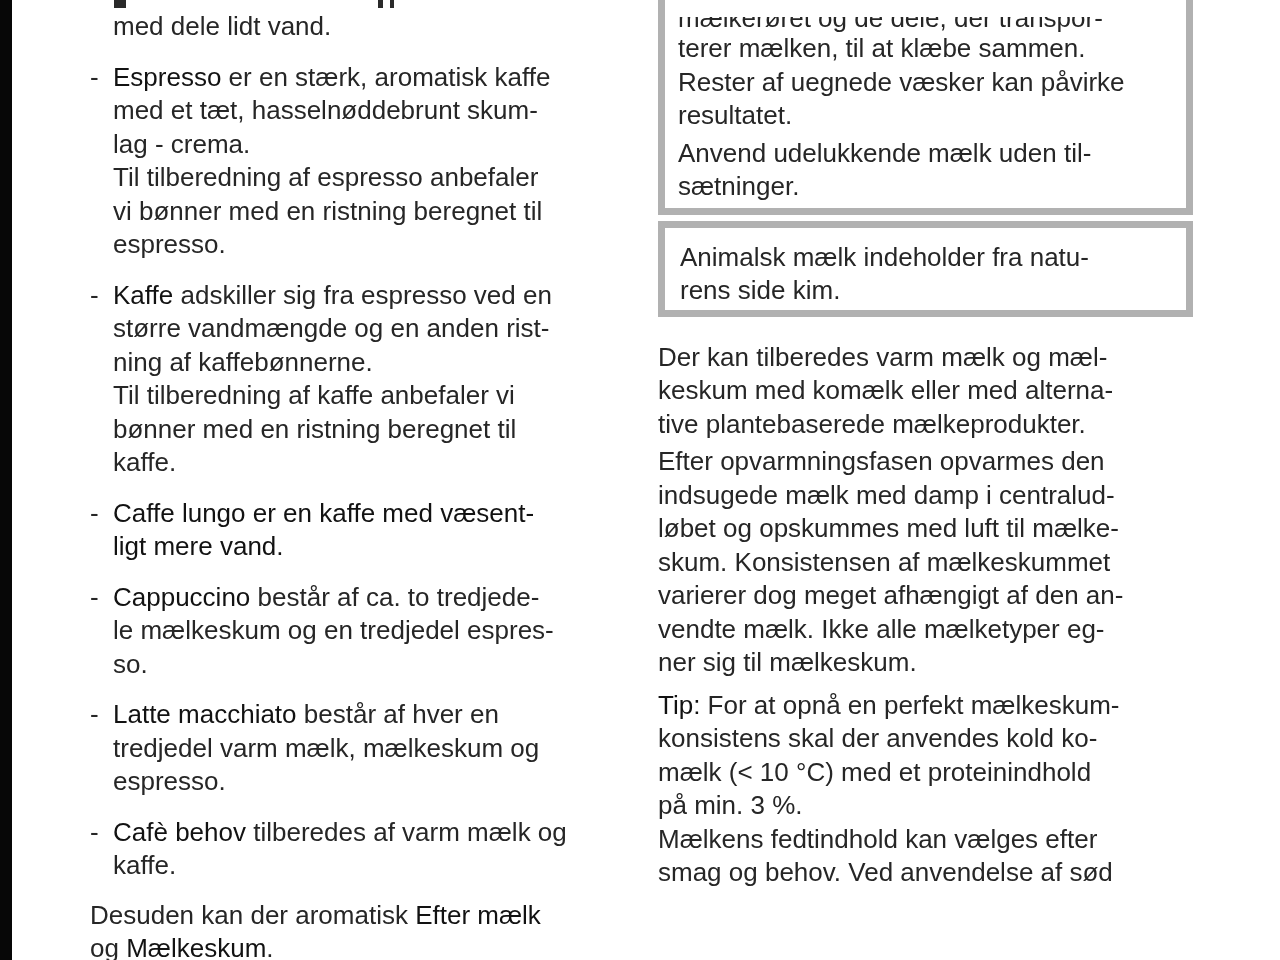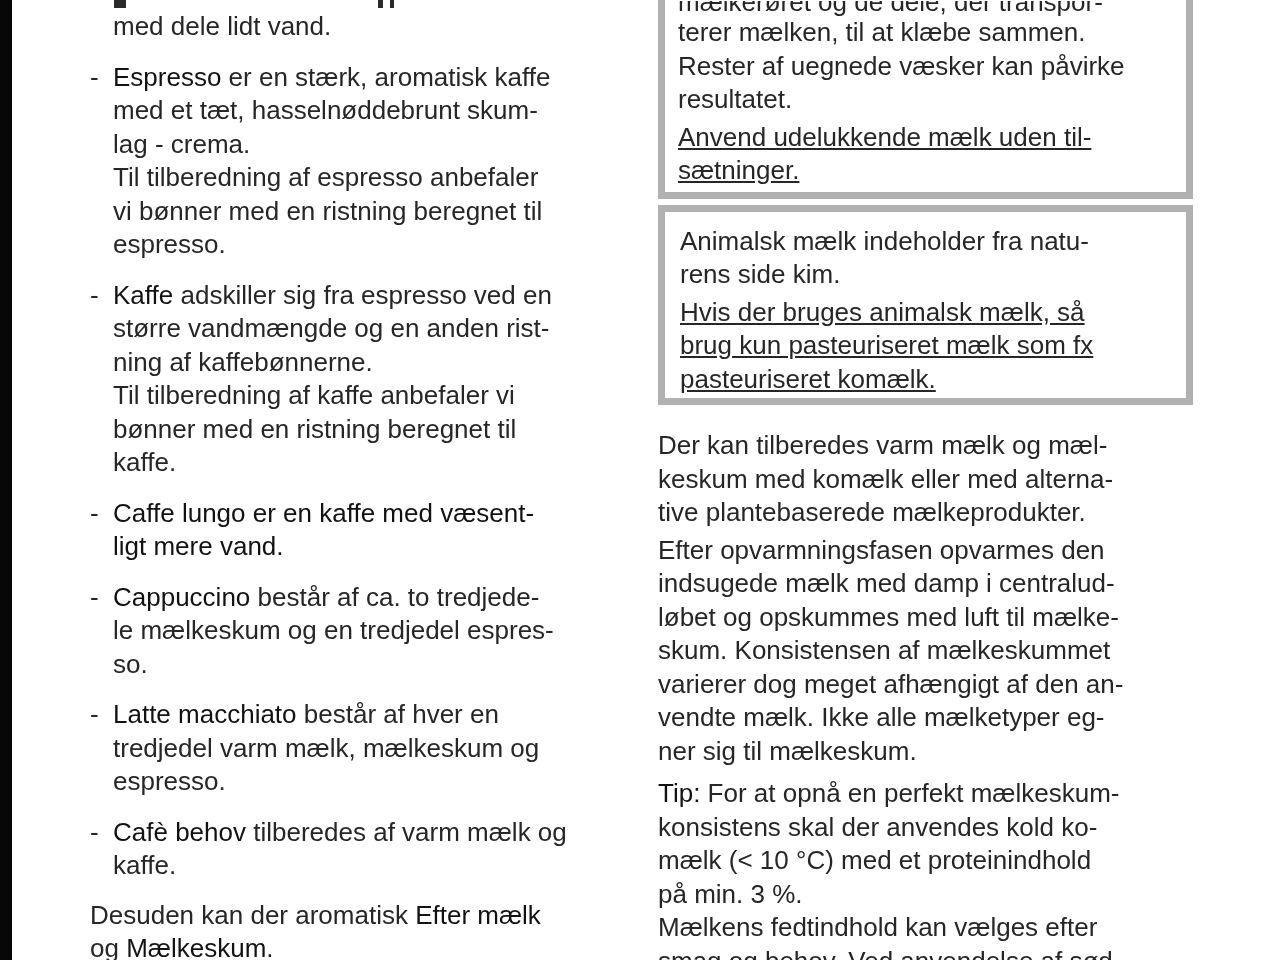--- a/index.html
+++ b/index.html
@@ -39,27 +39,27 @@
 
   .outro { margin-top: 16px; }
 
   
   .box {
     border: 7px solid #b1b1b1;
     background: #ffffff;
     box-sizing: border-box;
     width: 535px;
   }
-  .box1 { border-top: none; padding: 1px 13px 4px 13px; }
+  .box1 { border-top: none; padding: 17px 13px 4px 13px; }
   .box2 { margin-top: 6px;  padding: 13px 13px 2px 15px; }
 
   .clip-top { height: 15px; overflow: hidden; }
   .clip-top .clip-inner { margin-top: -15px; }
 
-  .mt4 { margin-top: 4px; text-decoration: underline; }
+  .mt4 { margin-top: 4px; }
   .rp1 { margin-top: 24px; }
   .rp2 { margin-top: 4px; }
   .rp3 { margin-top: 9px; }
   p { margin: 0; }
 </style>
 </head>
 <body>
 
 <div class="edge-strip"></div>
 
@@ -124,23 +124,20 @@
     <p class="pre">terer mælken, til at klæbe sammen.
 Rester af uegnede væsker kan påvirke
 resultatet.</p>
     <p class="pre mt4">Anvend udelukkende mælk uden til-
 sætninger.</p>
   </div>
 
   <div class="box box2">
     <p class="pre">Animalsk mælk indeholder fra natu-
 rens side kim.</p>
-    <p class="pre mt4">Hvis der bruges animalsk mælk, så
-brug kun pasteuriseret mælk som fx
-pasteuriseret komælk.</p>
   </div>
 
   <p class="pre rp1">Der kan tilberedes varm mælk og mæl-
 keskum med komælk eller med alterna-
 tive plantebaserede mælkeprodukter.</p>
   <p class="pre rp2">Efter opvarmningsfasen opvarmes den
 indsugede mælk med damp i centralud-
 løbet og opskummes med luft til mælke-
 skum. Konsistensen af mælkeskummet
 varierer dog meget afhængigt af den an-

